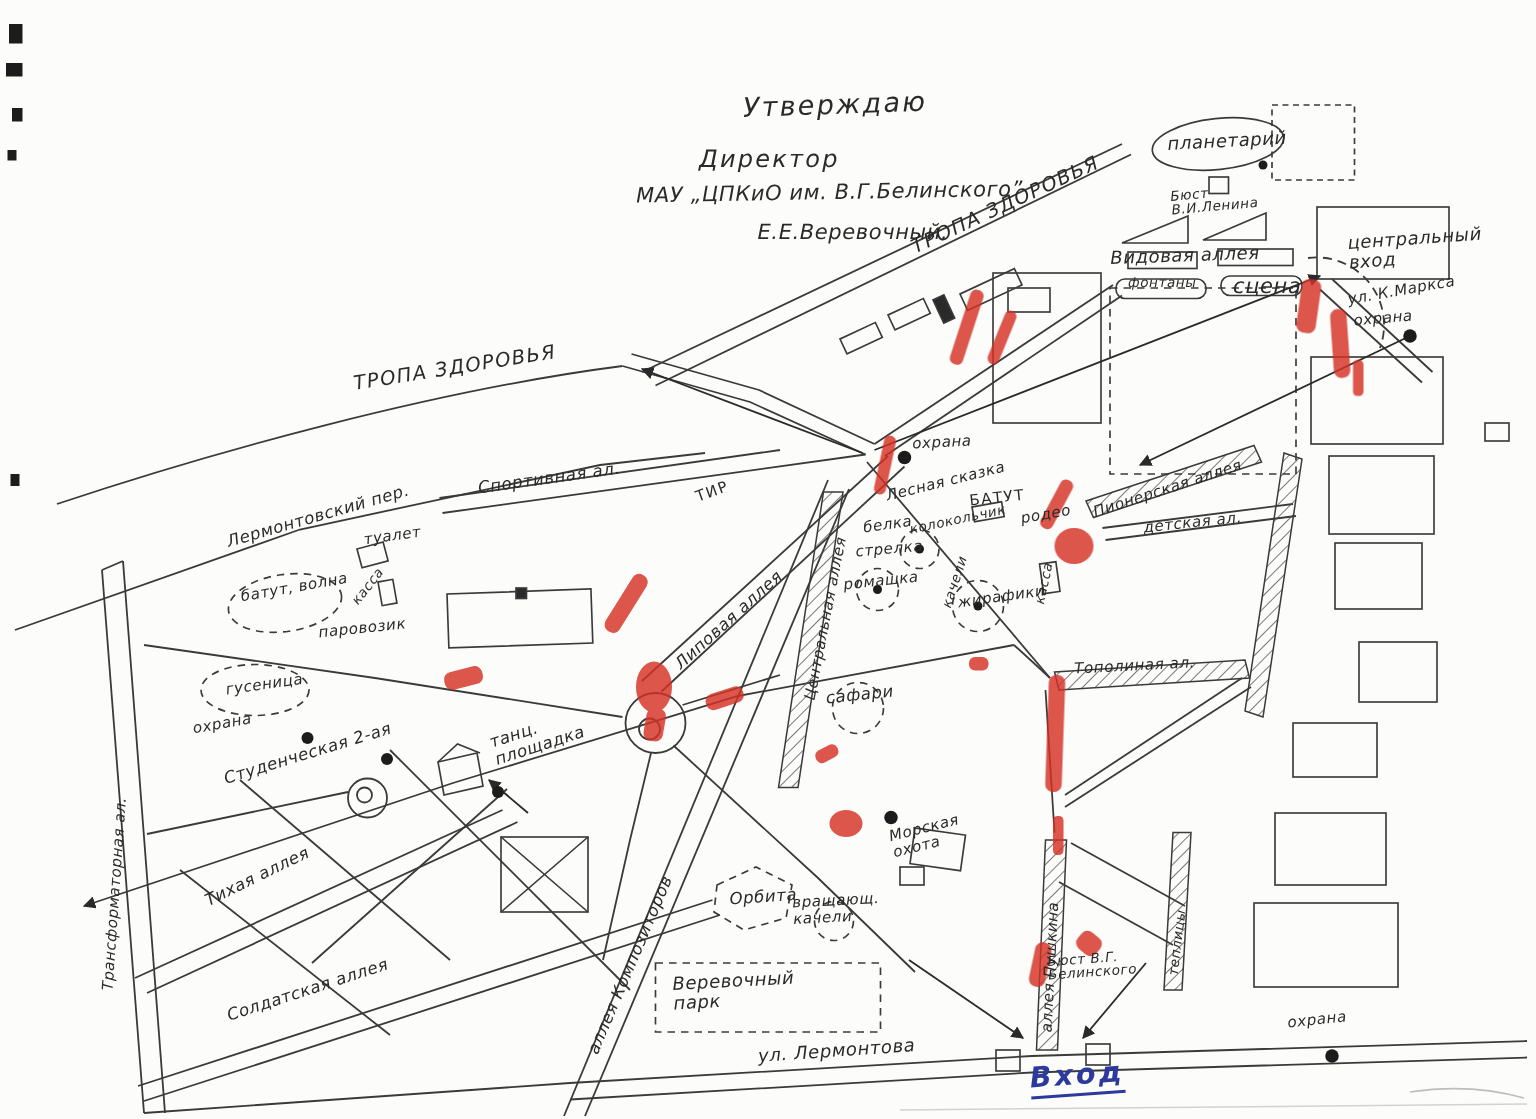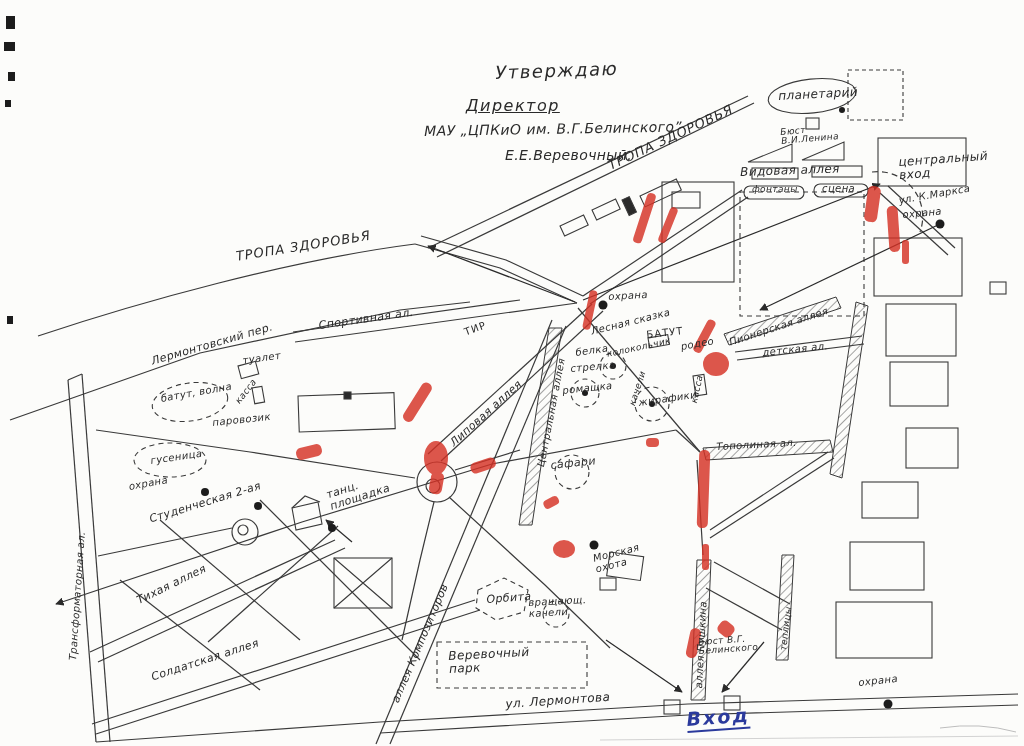--- a/index.html
+++ b/index.html
@@ -226,21 +226,21 @@
     <rect x="4" y="42" width="11" height="9" fill="#1c1c1c"></rect>
     <rect x="8" y="72" width="7" height="9" fill="#1c1c1c"></rect>
     <rect x="5" y="100" width="6" height="7" fill="#1c1c1c"></rect>
     <rect x="7" y="316" width="6" height="8" fill="#1c1c1c"></rect>
     <path d="M940,728 Q980,722 1016,732" stroke="#bdbdbd" fill="none"></path>
     <path d="M600,740 L1018,736" stroke="#d2d2d2" fill="none"></path>
   </g>
 </svg>
 
   <span class="lbl hdr" style="left:495px;top:64px;transform:rotate(-2deg);">Утверждаю</span>
-  <span class="lbl hdr" style="left:466px;top:98px;font-size:16px;text-decoration:underline;">Директор</span>
+  <span class="lbl hdr" style="left:466px;top:98px;font-size:16px;">Директор</span>
   <span class="lbl" style="left:424px;top:124px;font-size:14px;transform:rotate(-1deg);">МАУ „ЦПКиО им. В.Г.Белинского”</span>
   <span class="lbl" style="left:505px;top:148px;font-size:14px;">Е.Е.Веревочный.</span>
 
   <span class="lbl caps" style="left:235px;top:250px;font-size:13px;transform:rotate(-9deg);">ТРОПА ЗДОРОВЬЯ</span>
   <span class="lbl caps" style="left:606px;top:160px;font-size:13px;transform:rotate(-25deg);">ТРОПА ЗДОРОВЬЯ</span>
   <span class="lbl" style="left:150px;top:356px;transform:rotate(-16deg);">Лермонтовский пер.</span>
   <span class="lbl" style="left:318px;top:320px;transform:rotate(-8deg);">Спортивная ал.</span>
   <span class="lbl" style="left:148px;top:514px;transform:rotate(-17deg);">Студенческая 2-ая</span>
   <span class="lbl" style="left:135px;top:596px;transform:rotate(-26deg);">Тихая аллея</span>
   <span class="lbl" style="left:68px;top:660px;font-size:10px;transform:rotate(-86deg);">Трансформаторная ал.</span>
@@ -252,21 +252,21 @@
   <span class="lbl" style="left:728px;top:338px;font-size:10px;transform:rotate(-18deg);">Пионерская аллея</span>
   <span class="lbl" style="left:762px;top:348px;font-size:10px;transform:rotate(-6deg);">детская ал.</span>
   <span class="lbl" style="left:694px;top:688px;font-size:10px;transform:rotate(-87deg);">аллея Пушкина</span>
   <span class="lbl" style="left:898px;top:196px;font-size:10px;transform:rotate(-10deg);">ул. К.Маркса</span>
   <span class="lbl" style="left:505px;top:698px;font-size:12px;transform:rotate(-4deg);">ул. Лермонтова</span>
   <span class="lbl" style="left:740px;top:166px;font-size:12px;transform:rotate(-2deg);">Видовая аллея</span>
 
   <span class="lbl" style="left:778px;top:90px;font-size:12px;transform:rotate(-3deg);">планетарий</span>
   <span class="lbl wrap" style="left:780px;top:128px;font-size:9px;width:58px;transform:rotate(-5deg);">Бюст В.И.Ленина</span>
   <span class="lbl" style="left:752px;top:185px;font-size:9px;font-style:italic;">фонтаны</span>
-  <span class="lbl" style="left:822px;top:184px;font-size:10px;">сцена</span>
+  <span class="lbl" style="left:822px;top:184px;font-size:14px;">сцена</span>
   <span class="lbl wrap" style="left:898px;top:156px;font-size:12px;width:104px;transform:rotate(-4deg);">центральный вход</span>
   <span class="lbl caps" style="left:463px;top:328px;font-size:10px;transform:rotate(-20deg);font-style:normal;">ТИР</span>
   <span class="lbl" style="left:242px;top:356px;font-size:10px;transform:rotate(-8deg);">туалет</span>
   <span class="lbl wrap" style="left:325px;top:490px;font-size:11px;width:72px;transform:rotate(-18deg);">танц. площадка</span>
   <span class="lbl wrap" style="left:448px;top:650px;font-size:12px;width:112px;transform:rotate(-3deg);">Веревочный парк</span>
   <span class="lbl" style="left:486px;top:594px;transform:rotate(-4deg);">Орбита</span>
   <span class="lbl" style="left:779px;top:650px;font-size:9px;transform:rotate(-83deg);">теплицы</span>
   <span class="lbl wrap" style="left:698px;top:638px;font-size:9px;width:64px;transform:rotate(-4deg);">Бюст В.Г. Белинского</span>
   <span class="lbl blue" style="left:686px;top:710px;transform:rotate(-4deg);">Вход</span>
 

